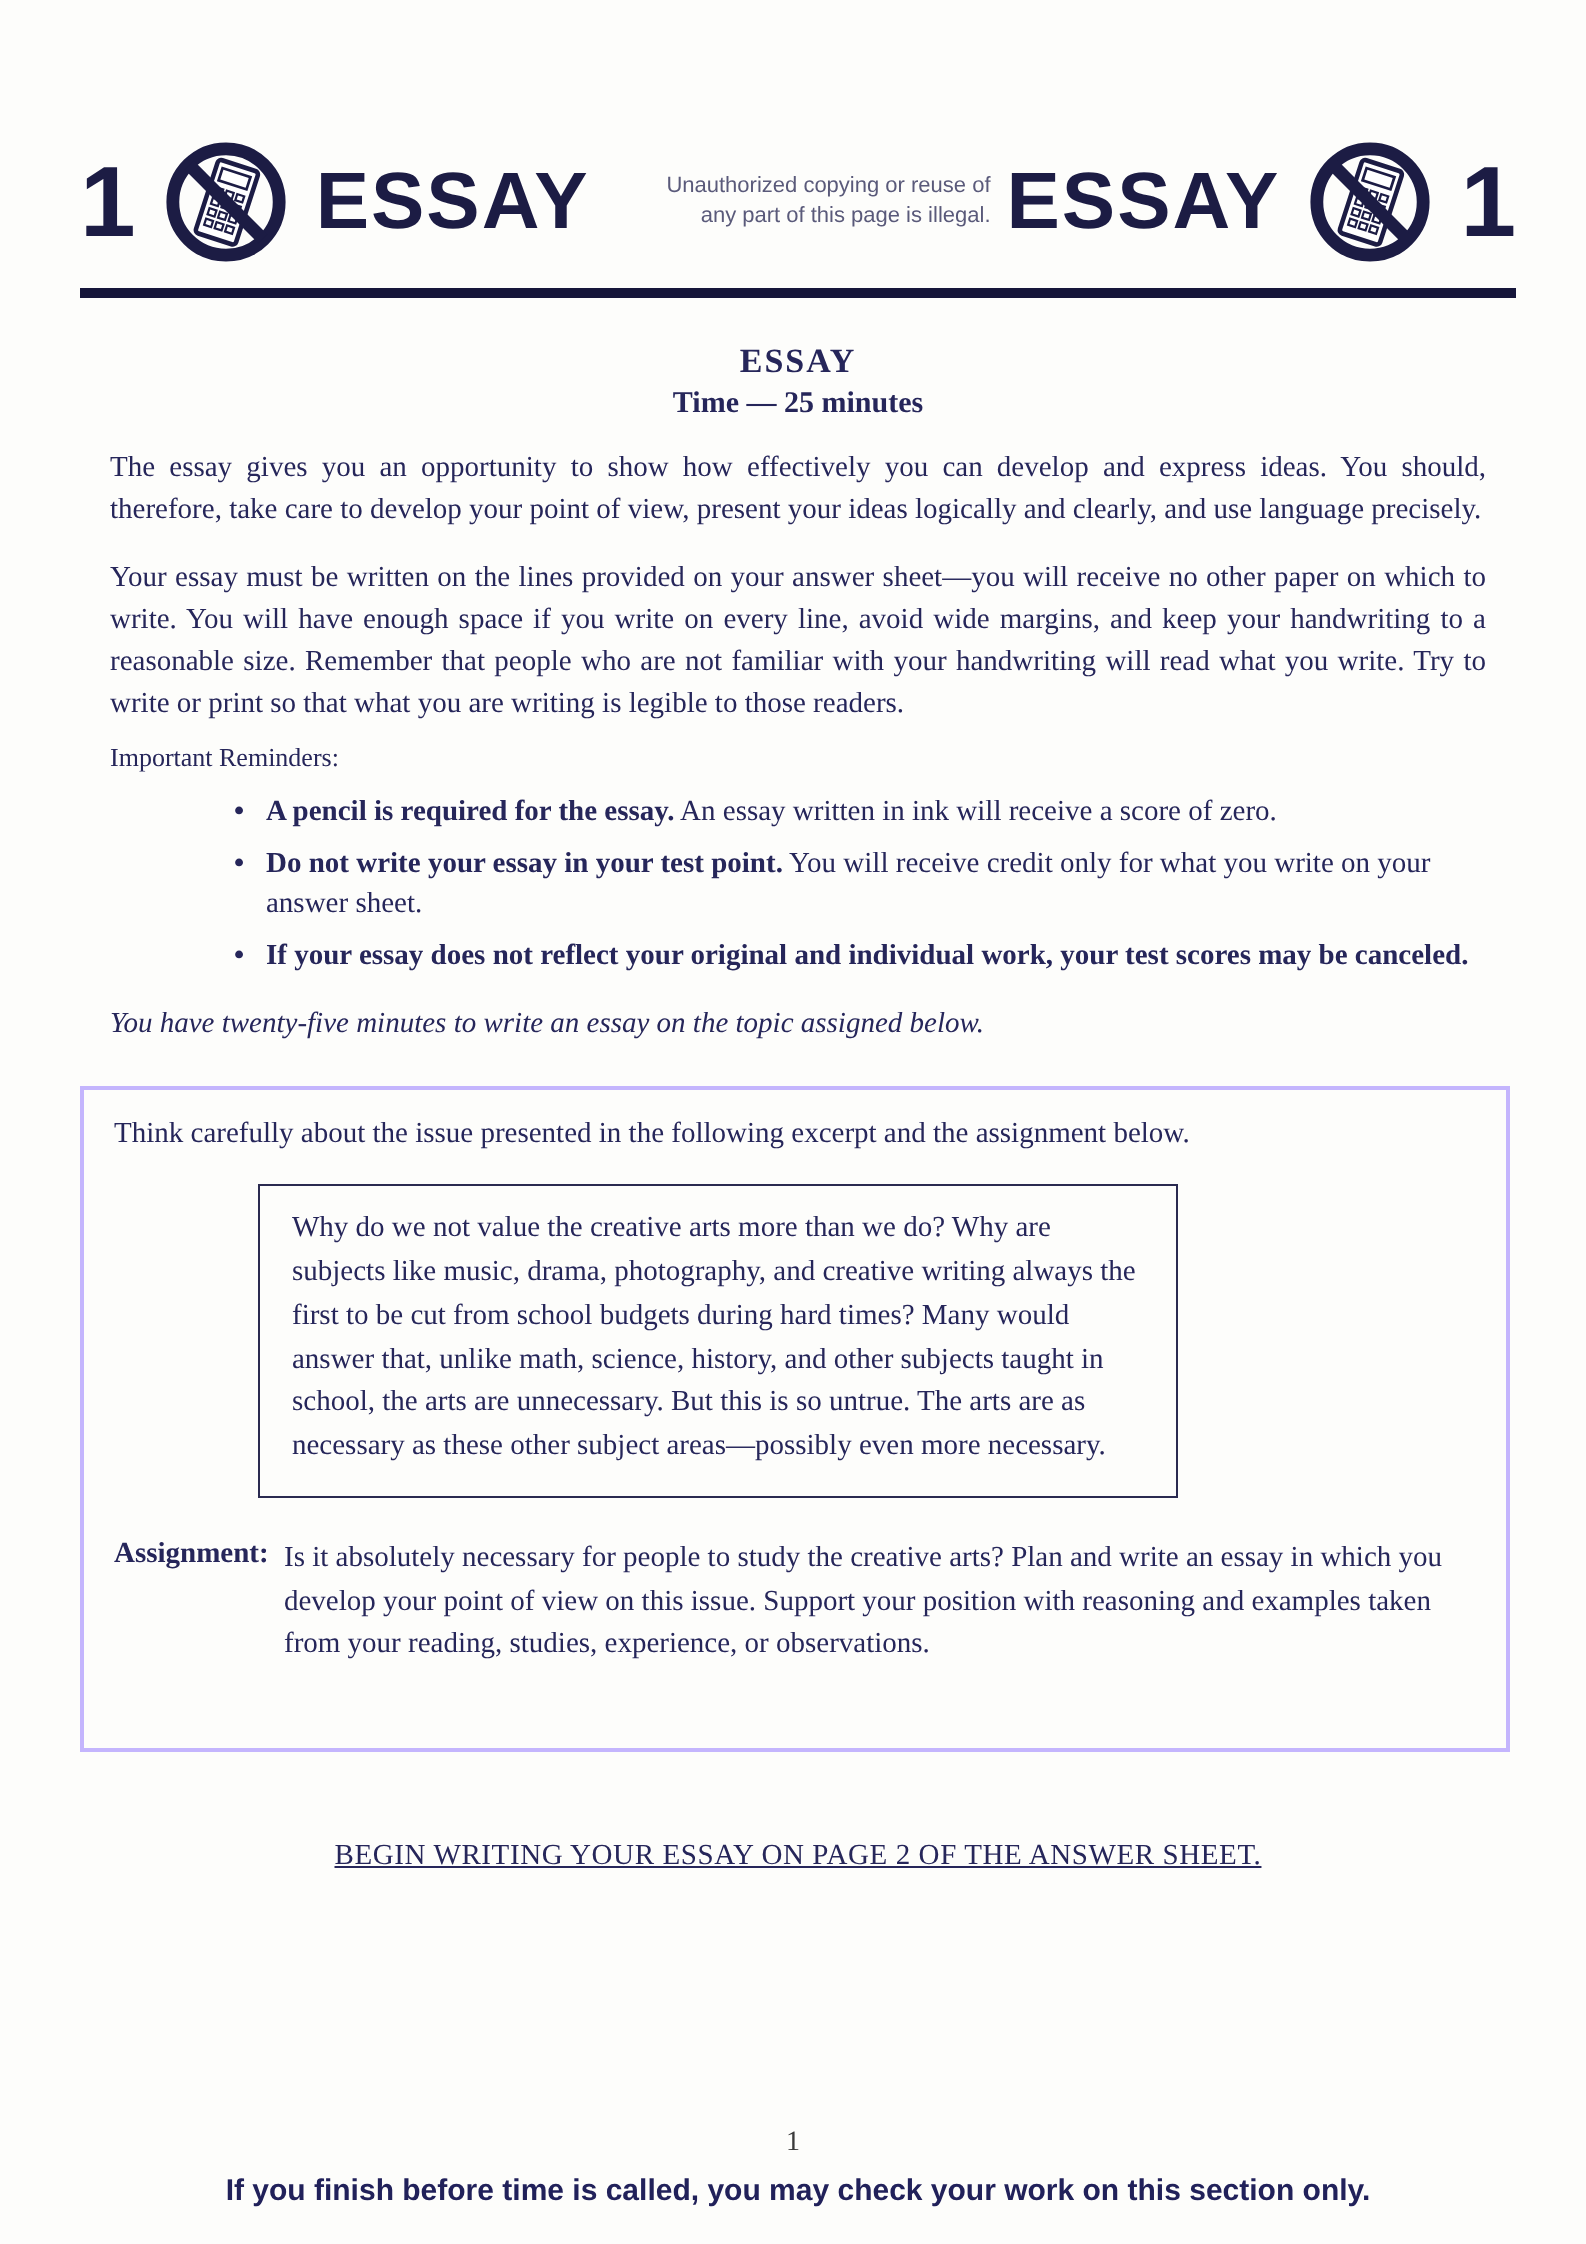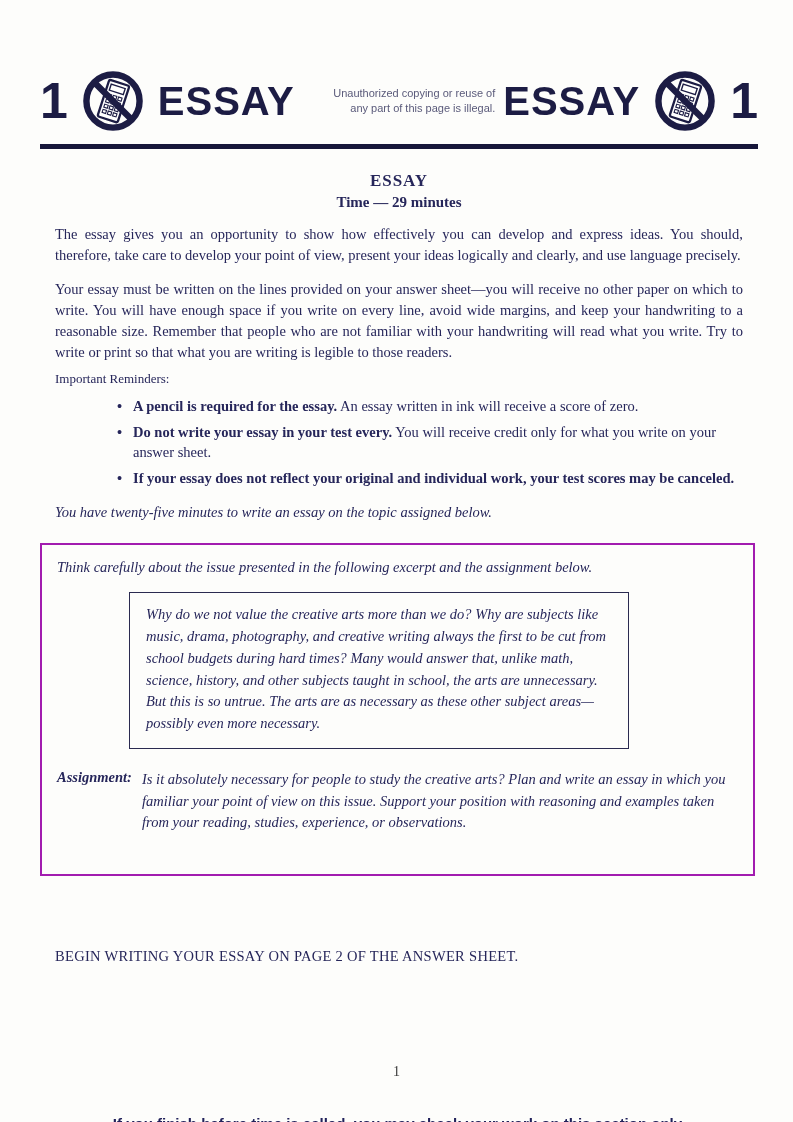--- a/index.html
+++ b/index.html
@@ -77,39 +77,38 @@
     position: absolute;
     left: 0;
     font-weight: bold;
   }
   .bold { font-weight: bold; }
   .time-note { font-size: 14.5px; margin-top: 15px; font-style: italic; }
 
   
   .prompt-box {
     margin: 22px -12px 0 -15px;
-    border: 2px solid #a21caf;
+    border: 2px solid #c4b5fd;
     padding: 14px 14px 40px 15px;
-    font-style: italic;
   }
   .think-line { font-size: 14.5px; }
   .excerpt-box {
     border: 1.5px solid #2a2a50;
     margin: 16px 0 0 72px;
-    width: 500px;
+    width: 460px;
     box-sizing: border-box;
     padding: 11px 16px 13px 16px;
   }
   .excerpt-text { font-size: 14.5px; line-height: 1.5; }
   .assignment-row { display: flex; margin-top: 20px; }
   .assignment-label { font-weight: bold; font-size: 14.5px; flex: 0 0 85px; }
   .assignment-text { font-size: 14.5px; line-height: 1.5; flex: 1; }
 
   
-  .begin-line { text-align: left; font-size: 14.5px; margin-top: 72px; letter-spacing: 0.3px; }
+  .begin-line { text-align: center; font-size: 14.5px; margin-top: 44px; letter-spacing: 0.3px; text-decoration: underline; }
   .footer-warning {
     text-align: center;
     font-family: "Liberation Sans", sans-serif;
     font-weight: bold;
     font-size: 15px;
     line-height: 1.5;
     color: #21215a;
     margin-top: 148px;
   }
   .page-number {
@@ -188,43 +187,43 @@
         <line x1="16" y1="16" x2="56" y2="56" stroke="#1c1c44" stroke-width="7"></line>
       </svg>
     </span>
 
     <span class="hdr-num">1</span>
   </div>
   <div class="hdr-rule"></div>
 
   <div class="title-block">
     <div class="title-main">ESSAY</div>
-    <div class="title-time">Time — 29 minutes</div>
+    <div class="title-time">Time — 25 minutes</div>
   </div>
 
   <p class="para">The essay gives you an opportunity to show how effectively you can develop and express ideas. You should, therefore, take care to develop your point of view, present your ideas logically and clearly, and use language precisely.</p>
   <p class="para">Your essay must be written on the lines provided on your answer sheet—you will receive no other paper on which to write. You will have enough space if you write on every line, avoid wide margins, and keep your handwriting to a reasonable size. Remember that people who are not familiar with your handwriting will read what you write. Try to write or print so that what you are writing is legible to those readers.</p>
 
   <div class="reminders-heading">Important Reminders:</div>
   <ul class="reminders">
     <li><span class="bold">A pencil is required for the essay.</span><span> An essay written in ink will receive a score of zero.</span></li>
-    <li><span class="bold">Do not write your essay in your test every.</span><span> You will receive credit only for what you write on your answer sheet.</span></li>
+    <li><span class="bold">Do not write your essay in your test point.</span><span> You will receive credit only for what you write on your answer sheet.</span></li>
     <li><span class="bold">If your essay does not reflect your original and individual work, your test scores may be canceled.</span><span></span></li>
   </ul>
 
   <p class="time-note">You have twenty-five minutes to write an essay on the topic assigned below.</p>
 
   <div class="prompt-box">
     <div class="think-line">Think carefully about the issue presented in the following excerpt and the assignment below.</div>
     <div class="excerpt-box">
       <div class="excerpt-text">Why do we not value the creative arts more than we do? Why are subjects like music, drama, photography, and creative writing always the first to be cut from school budgets during hard times? Many would answer that, unlike math, science, history, and other subjects taught in school, the arts are unnecessary. But this is so untrue. The arts are as necessary as these other subject areas—possibly even more necessary.</div>
     </div>
     <div class="assignment-row">
       <div class="assignment-label">Assignment:</div>
-      <div class="assignment-text">Is it absolutely necessary for people to study the creative arts? Plan and write an essay in which you familiar your point of view on this issue. Support your position with reasoning and examples taken from your reading, studies, experience, or observations.</div>
+      <div class="assignment-text">Is it absolutely necessary for people to study the creative arts? Plan and write an essay in which you develop your point of view on this issue. Support your position with reasoning and examples taken from your reading, studies, experience, or observations.</div>
     </div>
   </div>
 
   <div class="begin-line">BEGIN WRITING YOUR ESSAY ON PAGE 2 OF THE ANSWER SHEET.</div>
 
   <div class="footer-warning">
     <div>If you finish before time is called, you may check your work on this section only.</div>
 
   </div>
 

